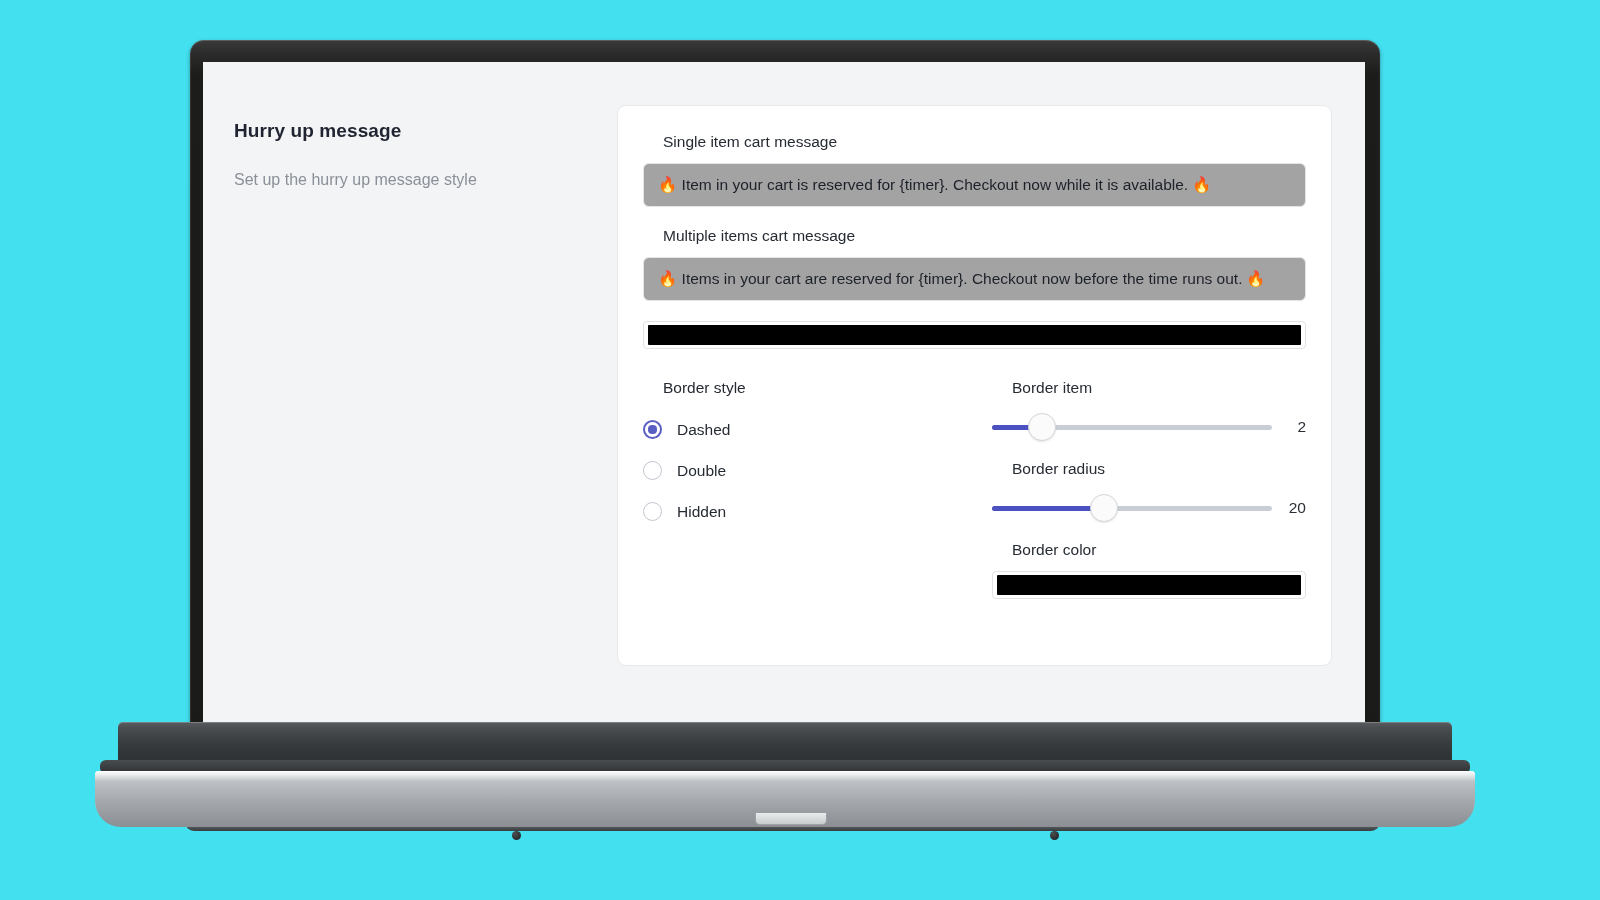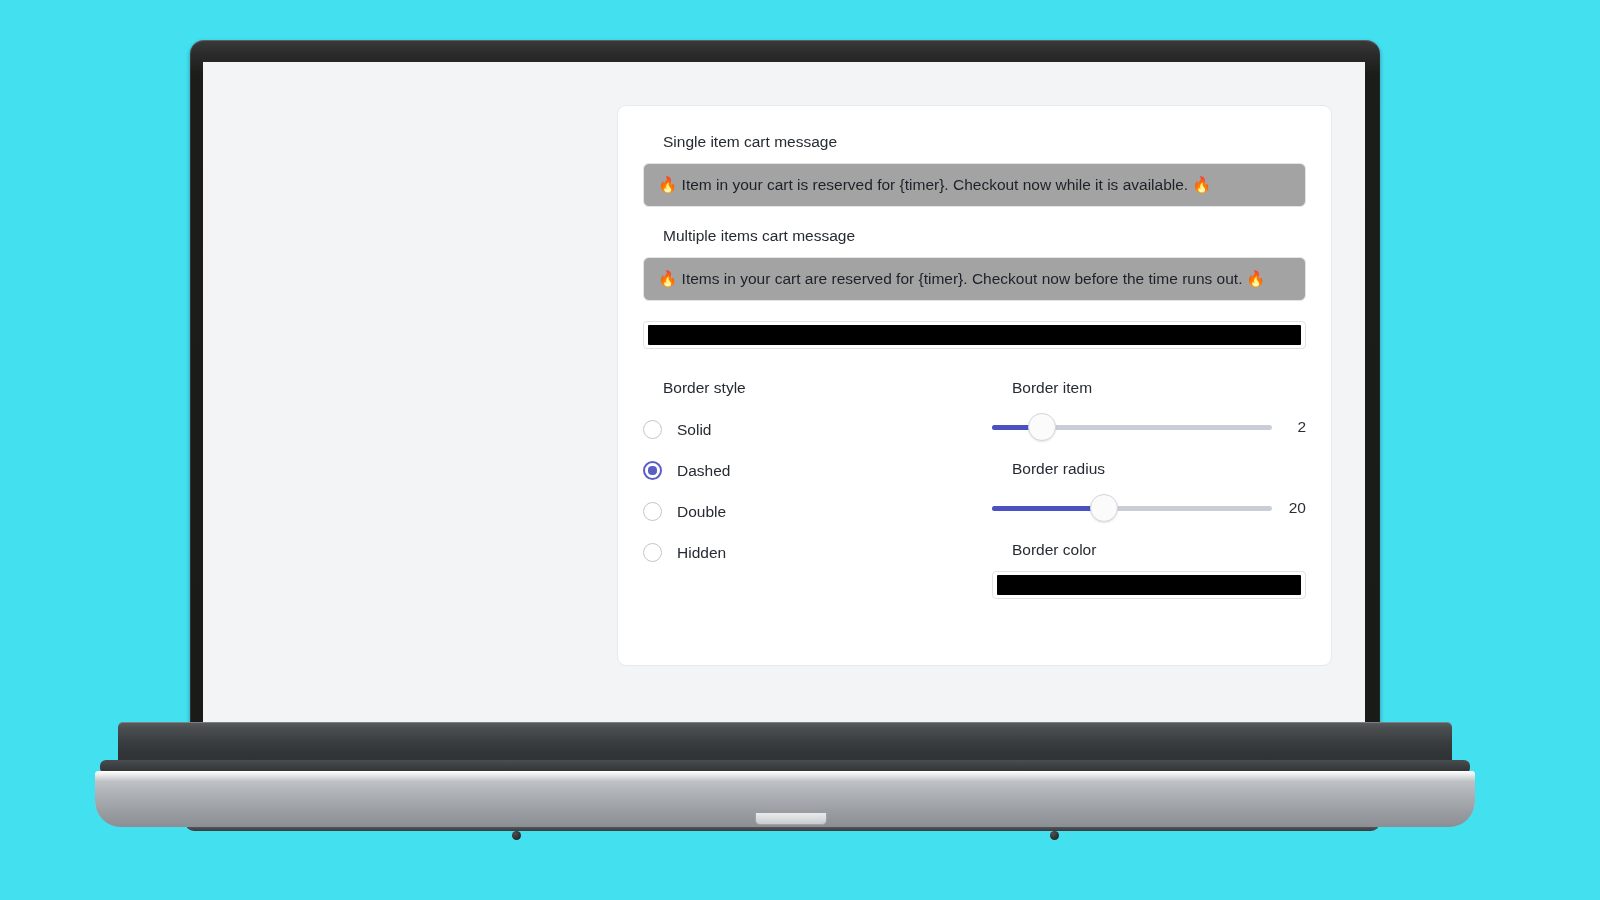--- a/index.html
+++ b/index.html
@@ -288,20 +288,24 @@
 <body style="background: rgb(67, 224, 240);">
 
 <div id="laptop-mockup">
 
   <div id="laptop-lid"></div>
   <div id="lid-inner-highlight"></div>
 
   <div id="laptop-screen">
     <div id="page-root">
 
+      <div id="settings-intro">
+        <div id="settings-heading">Hurry up message</div>
+        <div id="settings-description">Set up the hurry up message style</div>
+      </div>
 
       <div id="settings-card">
 
         <div class="field-block">
           <label class="field-label">Single item cart message</label>
           <input class="text-field" type="text" value="🔥 Item in your cart is reserved for {timer}. Checkout now while it is available. 🔥" style="">
         </div>
 
         <div class="field-block">
           <label class="field-label">Multiple items cart message</label>
@@ -312,24 +316,20 @@
           <div class="color-field">
             <div class="color-swatch" style="background: rgb(0, 0, 0);"></div>
           </div>
         </div>
 
         <div id="controls-grid">
 
           <div id="border-style-col">
             <label class="field-label">Border style</label>
 
-            <div class="radio-row">
-              <span class="radio-mark"></span>
-              <span class="radio-label">Solid</span>
-            </div>
 
             <div class="radio-row is-selected">
               <span class="radio-mark"></span>
               <span class="radio-label">Dashed</span>
             </div>
 
 
             <div class="radio-row">
               <span class="radio-mark"></span>
               <span class="radio-label">Double</span>

